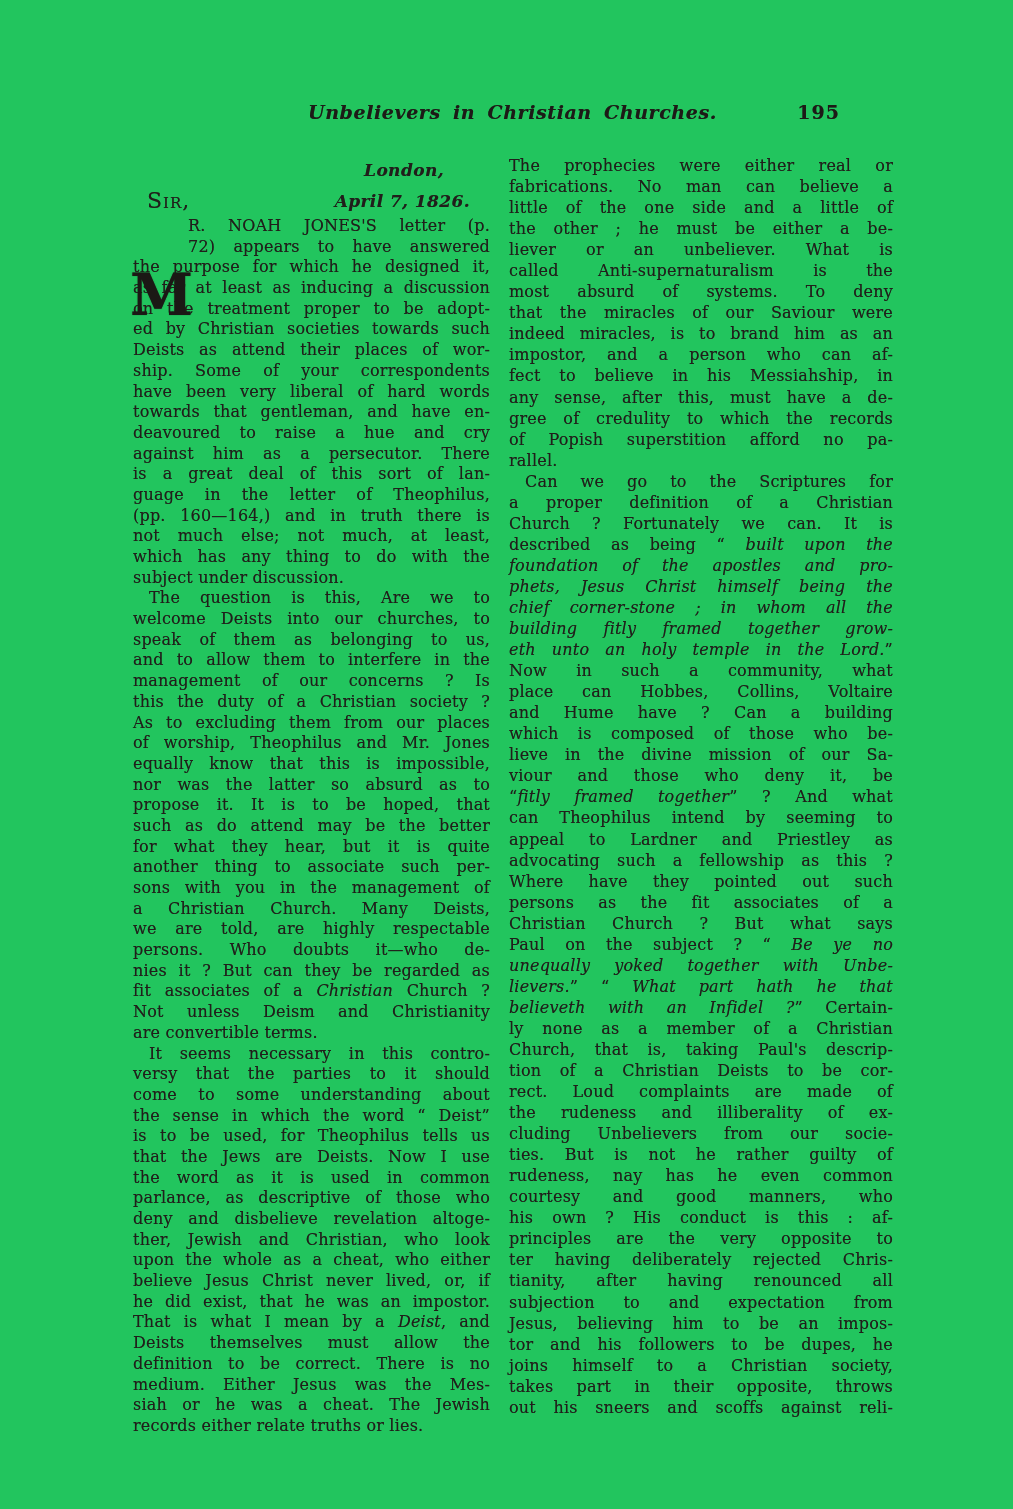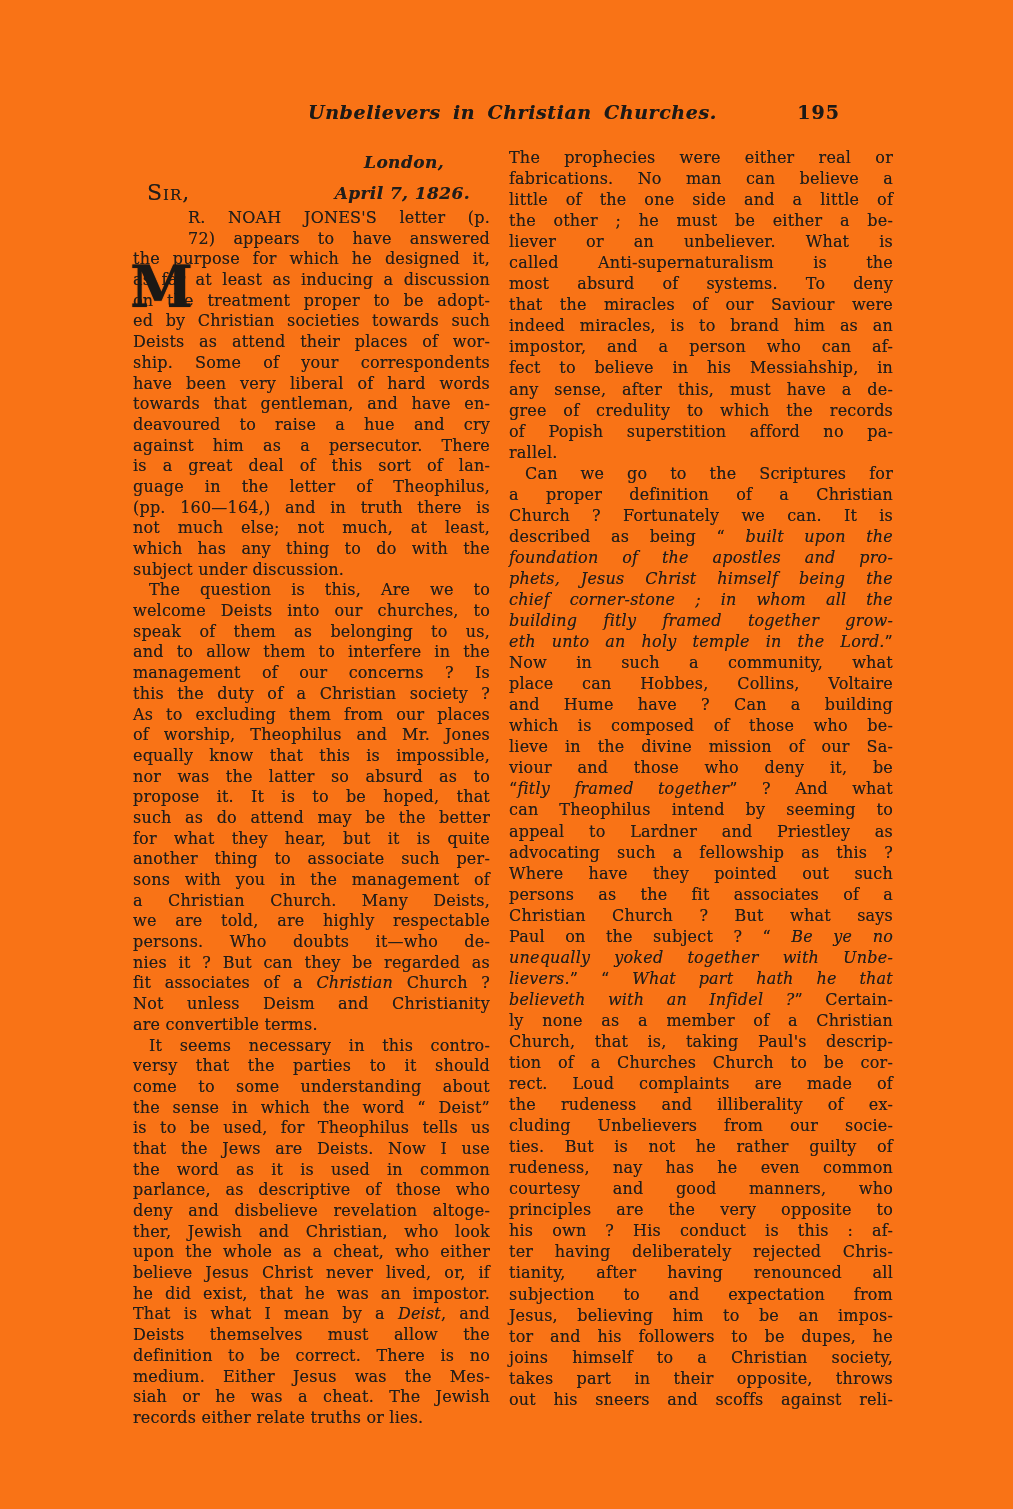--- a/index.html
+++ b/index.html
@@ -1,21 +1,21 @@
 <!DOCTYPE html>
 <html><head>
 <meta charset="utf-8">
 <style>
   html,body{margin:0;padding:0;}
   body{background:#e9e9e7;}
   .page{
     position:relative;
     width:1013px;height:1509px;
     margin:0 auto;
-    background:#f97316;
+    background:#22c55e;
     font-family:"DejaVu Serif","Liberation Serif",serif;
     color:#211e1b;
     overflow:hidden;
   }
   
   .running-head{
     position:absolute;top:101px;left:133px;width:759px;height:26px;
   }
   .running-title{
     display:block;text-align:center;
@@ -26,21 +26,21 @@
   .page-number{
     position:absolute;right:52px;top:0;
     font-weight:bold;font-size:19px;letter-spacing:1px;
     color:#1d1a17;
   }
   
   .columns{
     position:absolute;top:147px;left:133px;
     display:flex;gap:19px;
   }
-  .col{position:relative;}
+  .col{position:relative;margin-top:8px;}
   .col-left{width:357px;}
   .col-right{width:384px;}
   .line{
     font-size:16px;line-height:20.7px;height:20.7px;
     text-align:justify;text-align-last:justify;
     letter-spacing:0.2px;
     overflow:visible;white-space:nowrap;
   }
   .col-right .line{line-height:21.05px;height:21.05px;}
   .line.end{text-align-last:left;}
@@ -197,29 +197,29 @@
           <div class="line">advocating such a fellowship as this ?</div>
           <div class="line">Where have they pointed out such</div>
           <div class="line">persons as the fit associates of a</div>
           <div class="line">Christian Church ?  But what says</div>
           <div class="line">Paul on the subject ?  “ <i>Be ye no</i></div>
           <div class="line"><i>unequally yoked together with Unbe-</i></div>
           <div class="line"><i>lievers.</i>”  “ <i>What part hath he that</i></div>
           <div class="line"><i>believeth with an Infidel ?</i>”  Certain-</div>
           <div class="line">ly none as a member of a Christian</div>
           <div class="line">Church, that is, taking Paul's descrip-</div>
-          <div class="line">tion of a Churches Church to be cor-</div>
+          <div class="line">tion of a Christian Deists to be cor-</div>
           <div class="line">rect.  Loud complaints are made of</div>
           <div class="line">the rudeness and illiberality of ex-</div>
           <div class="line">cluding Unbelievers from our socie-</div>
           <div class="line">ties.  But is not he rather guilty of</div>
           <div class="line">rudeness, nay has he even common</div>
           <div class="line">courtesy and good manners, who</div>
+          <div class="line">his own ?  His conduct is this : af-</div>
           <div class="line">principles are the very opposite to</div>
-          <div class="line">his own ?  His conduct is this : af-</div>
           <div class="line">ter having deliberately rejected Chris-</div>
           <div class="line">tianity, after having renounced all</div>
           <div class="line">subjection to and expectation from</div>
           <div class="line">Jesus, believing him to be an impos-</div>
           <div class="line">tor and his followers to be dupes, he</div>
           <div class="line">joins himself to a Christian society,</div>
           <div class="line">takes part in their opposite, throws</div>
           <div class="line">out his sneers and scoffs against reli-</div>
         </div>
     </div>

